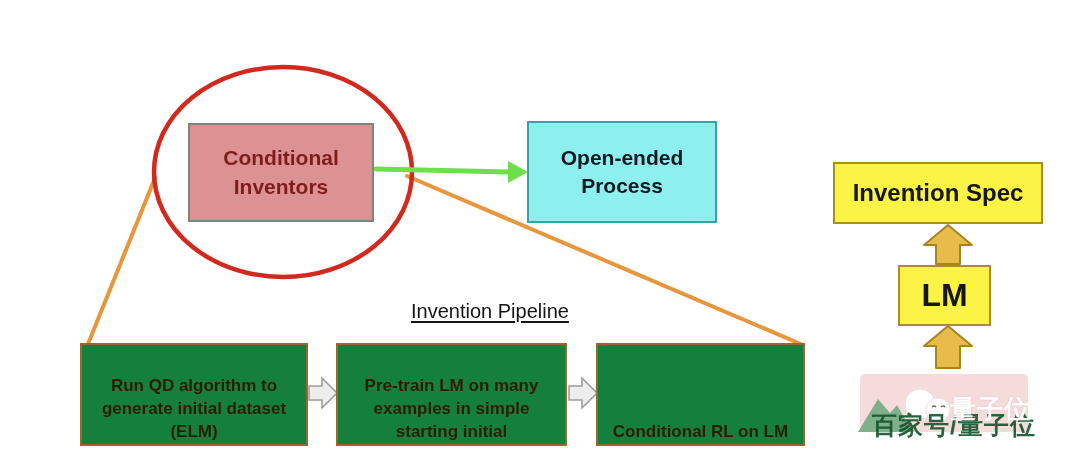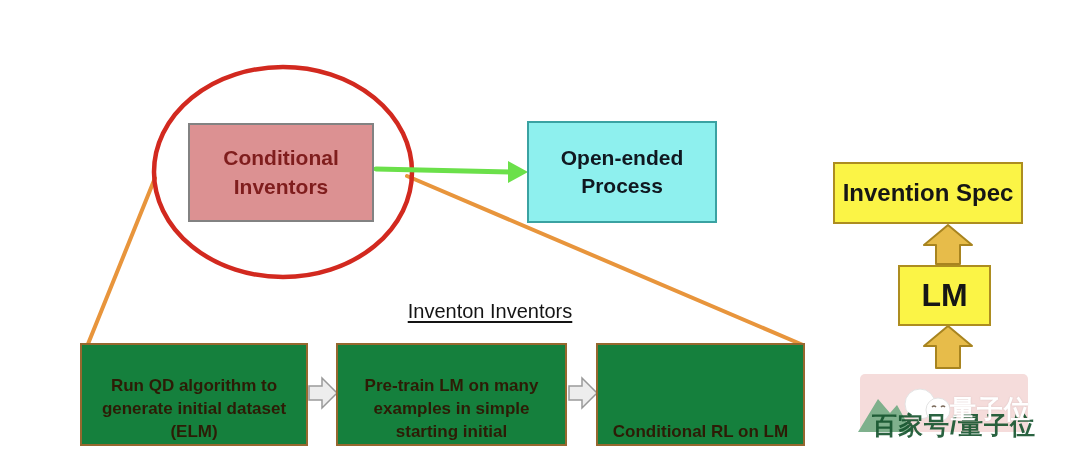--- a/index.html
+++ b/index.html
@@ -35,21 +35,21 @@
     position:absolute;top:343px;height:103px;
     background:#15803d;border:2px solid #96682f;
     display:flex;align-items:flex-end;justify-content:center;text-align:center;
     font-size:17px;font-weight:600;color:#2d1c06;line-height:1.35;
     box-sizing:border-box;padding:0 10px;
   }
   .step-1{left:80px;width:228px;}
   .step-2{left:336px;width:231px;}
   .step-3{left:596px;width:209px;}
   .box-invention-spec{
-    left:833px;top:162px;width:190px;height:62px;
+    left:833px;top:162px;width:210px;height:62px;
     background:#fbf446;border:2px solid #ad8d20;
     font-weight:bold;font-size:24px;color:#161616;
   }
   .box-lm{
     left:898px;top:265px;width:93px;height:61px;
     background:#fbf446;border:2px solid #ad8d20;
     font-weight:bold;font-size:32px;color:#161616;
   }
   .wm-pinkbox{
     position:absolute;left:860px;top:374px;width:168px;height:58px;
@@ -89,21 +89,21 @@
   </svg>
 
   <div class="box box-conditional">
     <span>Conditional Inventors</span>
   </div>
 
   <div class="box box-openended">
     <span>Open-ended Process</span>
   </div>
 
-  <div class="pipeline-title">Inventon Inventors</div>
+  <div class="pipeline-title">Invention Pipeline</div>
 
   <div class="step step-1">
     <span>Run QD algorithm to generate initial dataset (ELM)</span>
   </div>
   <div class="step step-2">
     <span>Pre-train LM on many examples in simple starting initial</span>
   </div>
   <div class="step step-3">
     <span>Conditional RL on LM</span>
   </div>

